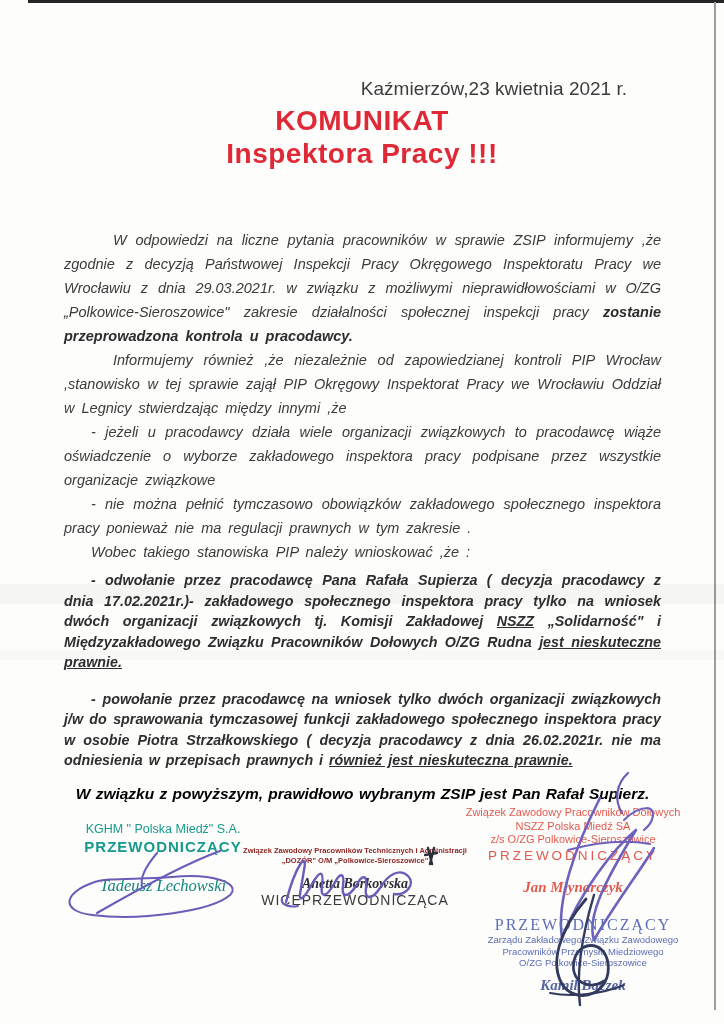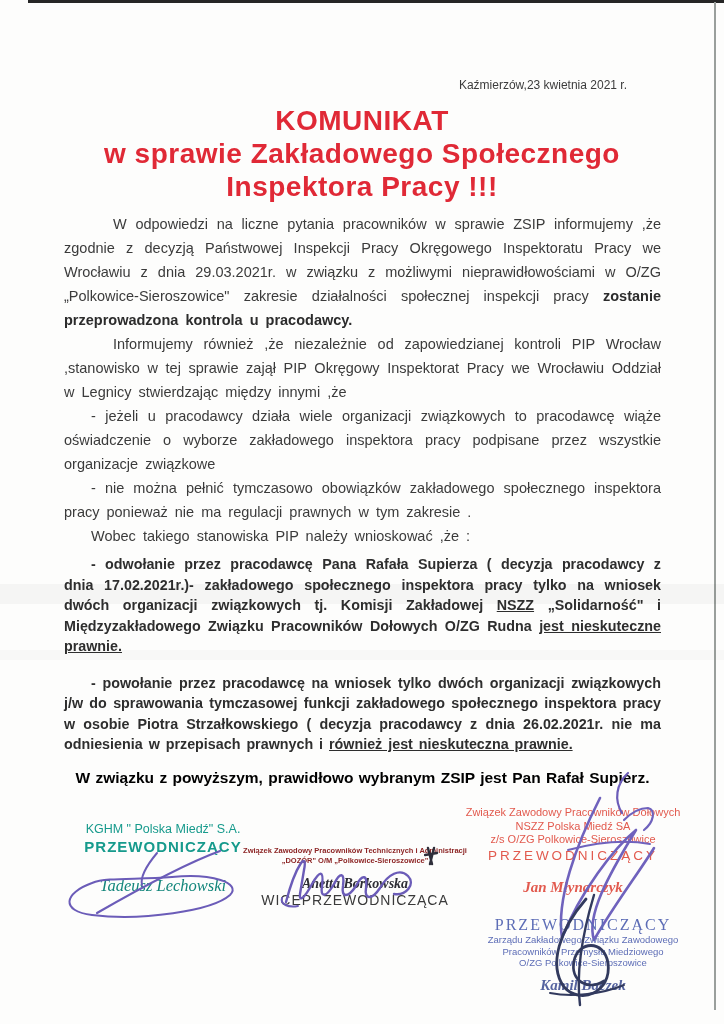--- a/index.html
+++ b/index.html
@@ -7,28 +7,28 @@
     position:relative; width:724px; height:1024px; margin:0 auto;
     background:#fdfdfc; overflow:hidden;
     font-family:"Liberation Sans", sans-serif;
   }
   .scan-top-line { position:absolute; top:0; left:28px; right:0; height:3px; background:#262626; }
   .scan-right-line { position:absolute; top:2px; right:8px; width:2px; height:1008px; background:#9a9f9c; }
   .scan-band { position:absolute; left:0; width:100%; background:rgba(60,60,60,0.04); }
   .band1 { top:584px; height:20px; }
   .band2 { top:650px; height:10px; background:rgba(60,60,60,0.025); }
 
-  .date-line { position:absolute; top:78px; right:97px; font-size:12px; color:#3c3c3c; }
+  .date-line { position:absolute; top:78px; right:97px; font-size:19px; color:#3c3c3c; }
 
   .doc-title {
     position:absolute; top:104px; left:0; width:100%; text-align:center;
     color:#e02936; font-weight:bold; font-size:28px; line-height:33px; letter-spacing:0.5px;
   }
 
-  .content { position:absolute; left:64px; top:212px; width:597px; }
+  .content { position:absolute; left:64px; top:228px; width:597px;font-style:italic; }
   .para {
     margin:0; font-size:14.5px; line-height:24px; text-align:justify;
     color:#3b3b3b; word-spacing:3px; text-indent:49px;
   }
   .para .tail-bold { font-weight:bold; color:#2c2c2c; }
   .hang { text-indent:27px; }
   .parabold {
     margin:0; font-weight:bold; font-size:14.3px; line-height:20.5px;
     text-align:justify; color:#2e2e2e; word-spacing:2px; text-indent:27px;
   }
@@ -71,21 +71,20 @@
 
   <div class="scan-top-line"></div>
   <div class="scan-right-line"></div>
   <div class="scan-band band1"></div>
   <div class="scan-band band2"></div>
 
   <div class="date-line">Kaźmierzów,23 kwietnia 2021 r.</div>
 
   <div class="doc-title">
     <div>KOMUNIKAT</div>
-    <div>w sprawie Zakładowego Społecznego</div>
     <div>Inspektora Pracy !!!</div>
   </div>
 
   <div class="content">
     <p class="para"><span>W odpowiedzi na liczne pytania pracowników w sprawie ZSIP informujemy ,że zgodnie z decyzją Państwowej Inspekcji Pracy Okręgowego Inspektoratu Pracy we Wrocławiu z dnia 29.03.2021r. w związku z możliwymi nieprawidłowościami w O/ZG „Polkowice-Sieroszowice"  zakresie działalności społecznej inspekcji pracy </span><span class="tail-bold">zostanie przeprowadzona kontrola u pracodawcy.</span></p>
     <p class="para">Informujemy również ,że niezależnie od zapowiedzianej kontroli PIP Wrocław ,stanowisko w tej sprawie zajął  PIP Okręgowy Inspektorat Pracy we Wrocławiu Oddział w Legnicy stwierdzając między innymi ,że</p>
     <p class="para hang">- jeżeli u pracodawcy działa wiele organizacji związkowych to pracodawcę wiąże oświadczenie o wyborze zakładowego inspektora pracy  podpisane przez wszystkie organizacje związkowe</p>
     <p class="para hang">- nie można pełnić tymczasowo  obowiązków zakładowego społecznego inspektora pracy ponieważ nie ma regulacji prawnych w tym zakresie .</p>
     <p class="para hang">Wobec takiego stanowiska PIP należy  wnioskować  ,że :</p>
     <p class="parabold mt6"><span>- odwołanie przez pracodawcę Pana Rafała Supierza ( decyzja pracodawcy z dnia 17.02.2021r.)- zakładowego społecznego inspektora pracy tylko na wniosek dwóch  organizacji związkowych  tj. Komisji Zakładowej </span><span class="u">NSZZ</span><span> „Solidarność" i Międzyzakładowego Związku Pracowników Dołowych   O/ZG Rudna  </span><span class="u">jest nieskuteczne prawnie.</span></p>

